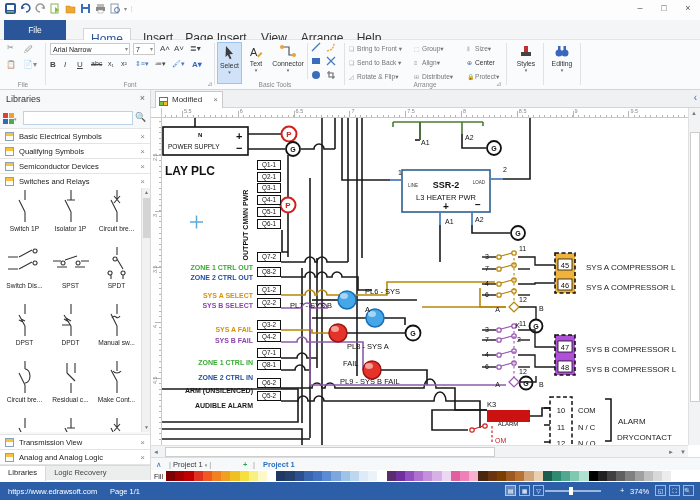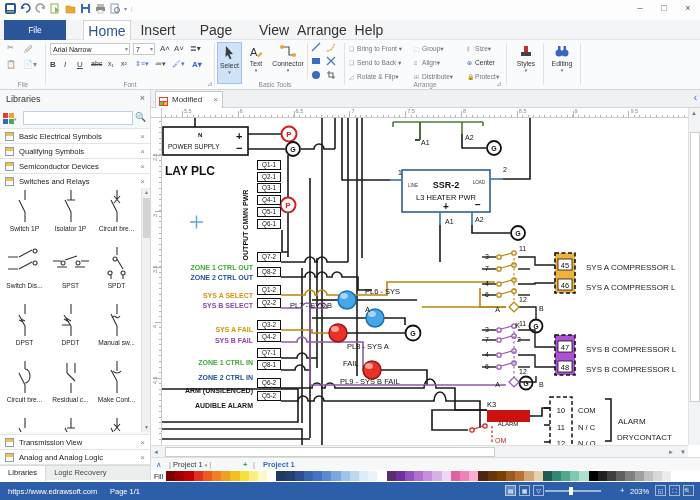--- a/index.html
+++ b/index.html
@@ -8,21 +8,21 @@
 
 #titlebar{position:absolute;left:0;top:0;width:700px;height:20px;background:#fdfdfd}
 #qat{position:absolute;left:4px;top:2px;display:flex;align-items:center;gap:3px}
 #qat .qi{width:12px;height:12px;display:flex;align-items:center;justify-content:center}
 #window-title{position:absolute;left:0;right:0;top:4px;text-align:center;font-size:8.5px;color:#222}
 #wincontrols{position:absolute;right:0;top:0;display:flex}
 #wincontrols span{width:24px;height:18px;text-align:center;font-size:9px;color:#555;line-height:16px}
 
 #tabrow{position:absolute;left:0;top:20px;width:700px;height:20px;background:#f4f5f6;border-bottom:1px solid #e3e4e6}
 #file-tab{position:absolute;left:4px;top:0;width:62px;height:20px;background:#2a5699;color:#fff;text-align:center;line-height:20px;font-size:8.5px}
-.rtab{position:absolute;top:0;height:20px;line-height:20px;font-size:14px;color:#333;text-align:center}
+.rtab{position:absolute;top:8px;height:20px;line-height:20px;font-size:12px;color:#333;text-align:center}
 .rtab.active{background:#fff;border:1px solid #d5d5d5;border-bottom:0;color:#2a5699}
 #acct{position:absolute;right:5px;top:16px;height:20px;display:flex;align-items:center;gap:5px;font-size:8.5px;color:#2a5699}
 
 #ribbon{position:absolute;left:0;top:40px;width:700px;height:50px;background:#fafbfc;border-bottom:1px solid #d5d5d5}
 .rsep{position:absolute;top:3px;width:1px;height:42px;background:#e2e2e2}
 .glabel{position:absolute;bottom:1px;font-size:6.5px;color:#888;text-align:center}
 .launcher{position:absolute;bottom:1px;font-size:6.5px;color:#999}
 .combo{position:absolute;height:12px;border:1px solid #c9c9c9;background:#fff;font-size:7px;line-height:11px;padding-left:2px;color:#222}
 .combo .arr{position:absolute;right:1px;top:0;color:#888;font-size:6px}
 .fbtn{position:absolute;font-size:8px;color:#444;text-align:center}
@@ -1006,17 +1006,17 @@
   <span class="sitem" style="left:8px">https://www.edrawsoft.com</span>
   <span class="sitem" style="left:110px">Page 1/1</span>
   <span class="sicon" style="left:505px;background:rgba(255,255,255,.25)">▤</span>
   <span class="sicon" style="left:519px">▦</span>
   <span class="sicon" style="left:533px">▽</span>
   <span class="sitem" style="left:549px;top:4px">–</span>
   <div id="zoomslider">
       <div id="zoomthumb"></div>
     </div>
   <span class="sitem" style="left:620px;top:4px">+</span>
-  <span class="sitem" style="left:630px">203%</span>
+  <span class="sitem" style="left:630px">374%</span>
   <span class="sicon" style="left:655px">◱</span>
   <span class="sicon" style="left:669px">⛶</span>
   <span class="sicon" style="left:683px">🔍</span>
 </div>
 
 </body></html>

